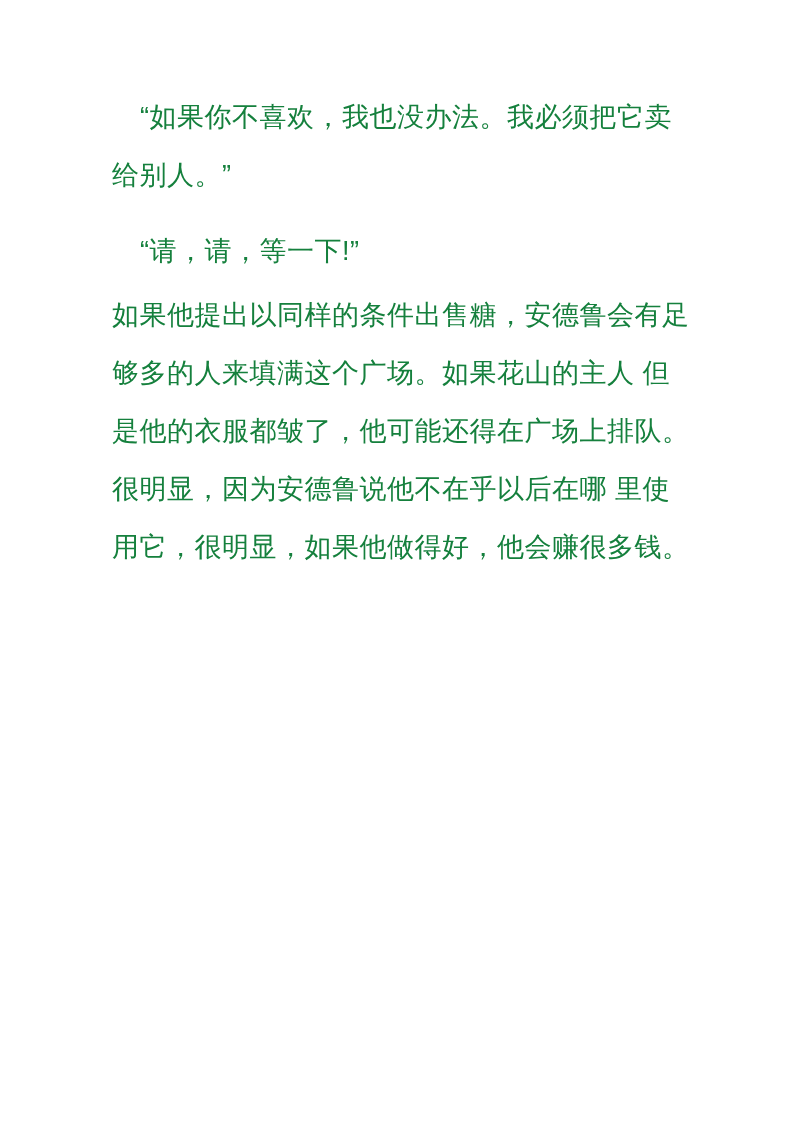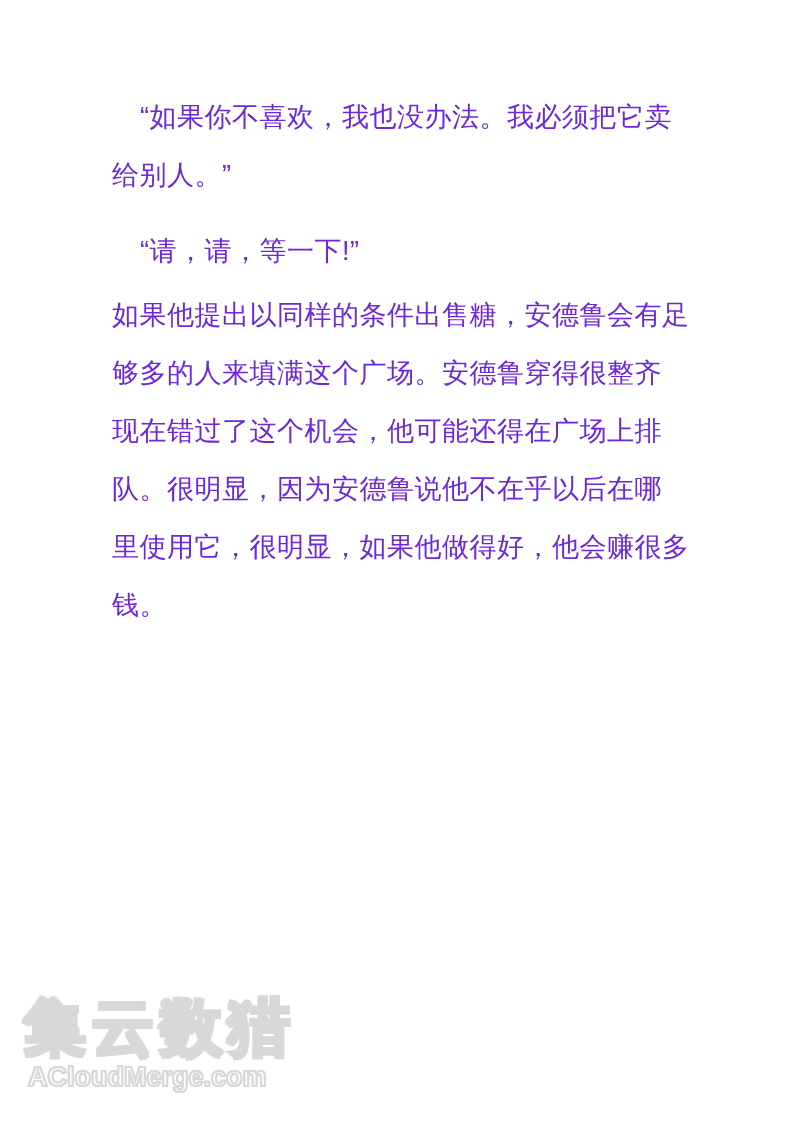--- a/index.html
+++ b/index.html
@@ -21,21 +21,21 @@
   }
   .content {
     position: absolute;
     left: 112px;
     top: 88px;
     width: 580px;
   }
   .para {
     font-size: 27px;
     line-height: 58px;
-    color: #6d28d9;
+    color: #15803d;
     margin: 0 0 10px 0;
     letter-spacing: 0.5px;
     text-align: left;
   }
   .para.indent {
     text-indent: 28px;
   }
   .para.tight {
     margin-bottom: 6px;
   }
@@ -88,22 +88,18 @@
 
 <div class="page">
 
   <div class="content">
     <p class="para indent tight">“如果你不喜欢，我也没办法。我必须把它卖给别人。”</p>
 
     <div class="gap-small"></div>
 
     <p class="para indent tight">“请，请，等一下!”</p>
 
-    <p class="para">如果他提出以同样的条件出售糖，安德鲁会有足够多的人来填满这个广场。安德鲁穿得很整齐 现在错过了这个机会，他可能还得在广场上排队。很明显，因为安德鲁说他不在乎以后在哪 里使用它，很明显，如果他做得好，他会赚很多钱。</p>
+    <p class="para">如果他提出以同样的条件出售糖，安德鲁会有足够多的人来填满这个广场。如果花山的主人 但是他的衣服都皱了，他可能还得在广场上排队。很明显，因为安德鲁说他不在乎以后在哪 里使用它，很明显，如果他做得好，他会赚很多钱。</p>
 
   </div>
 
-  <div class="watermark">
-    <div class="wm-title">集云数猎</div>
-    <div class="wm-sub">ACloudMerge.com</div>
-  </div>
 
 </div>
 
 </body></html>

